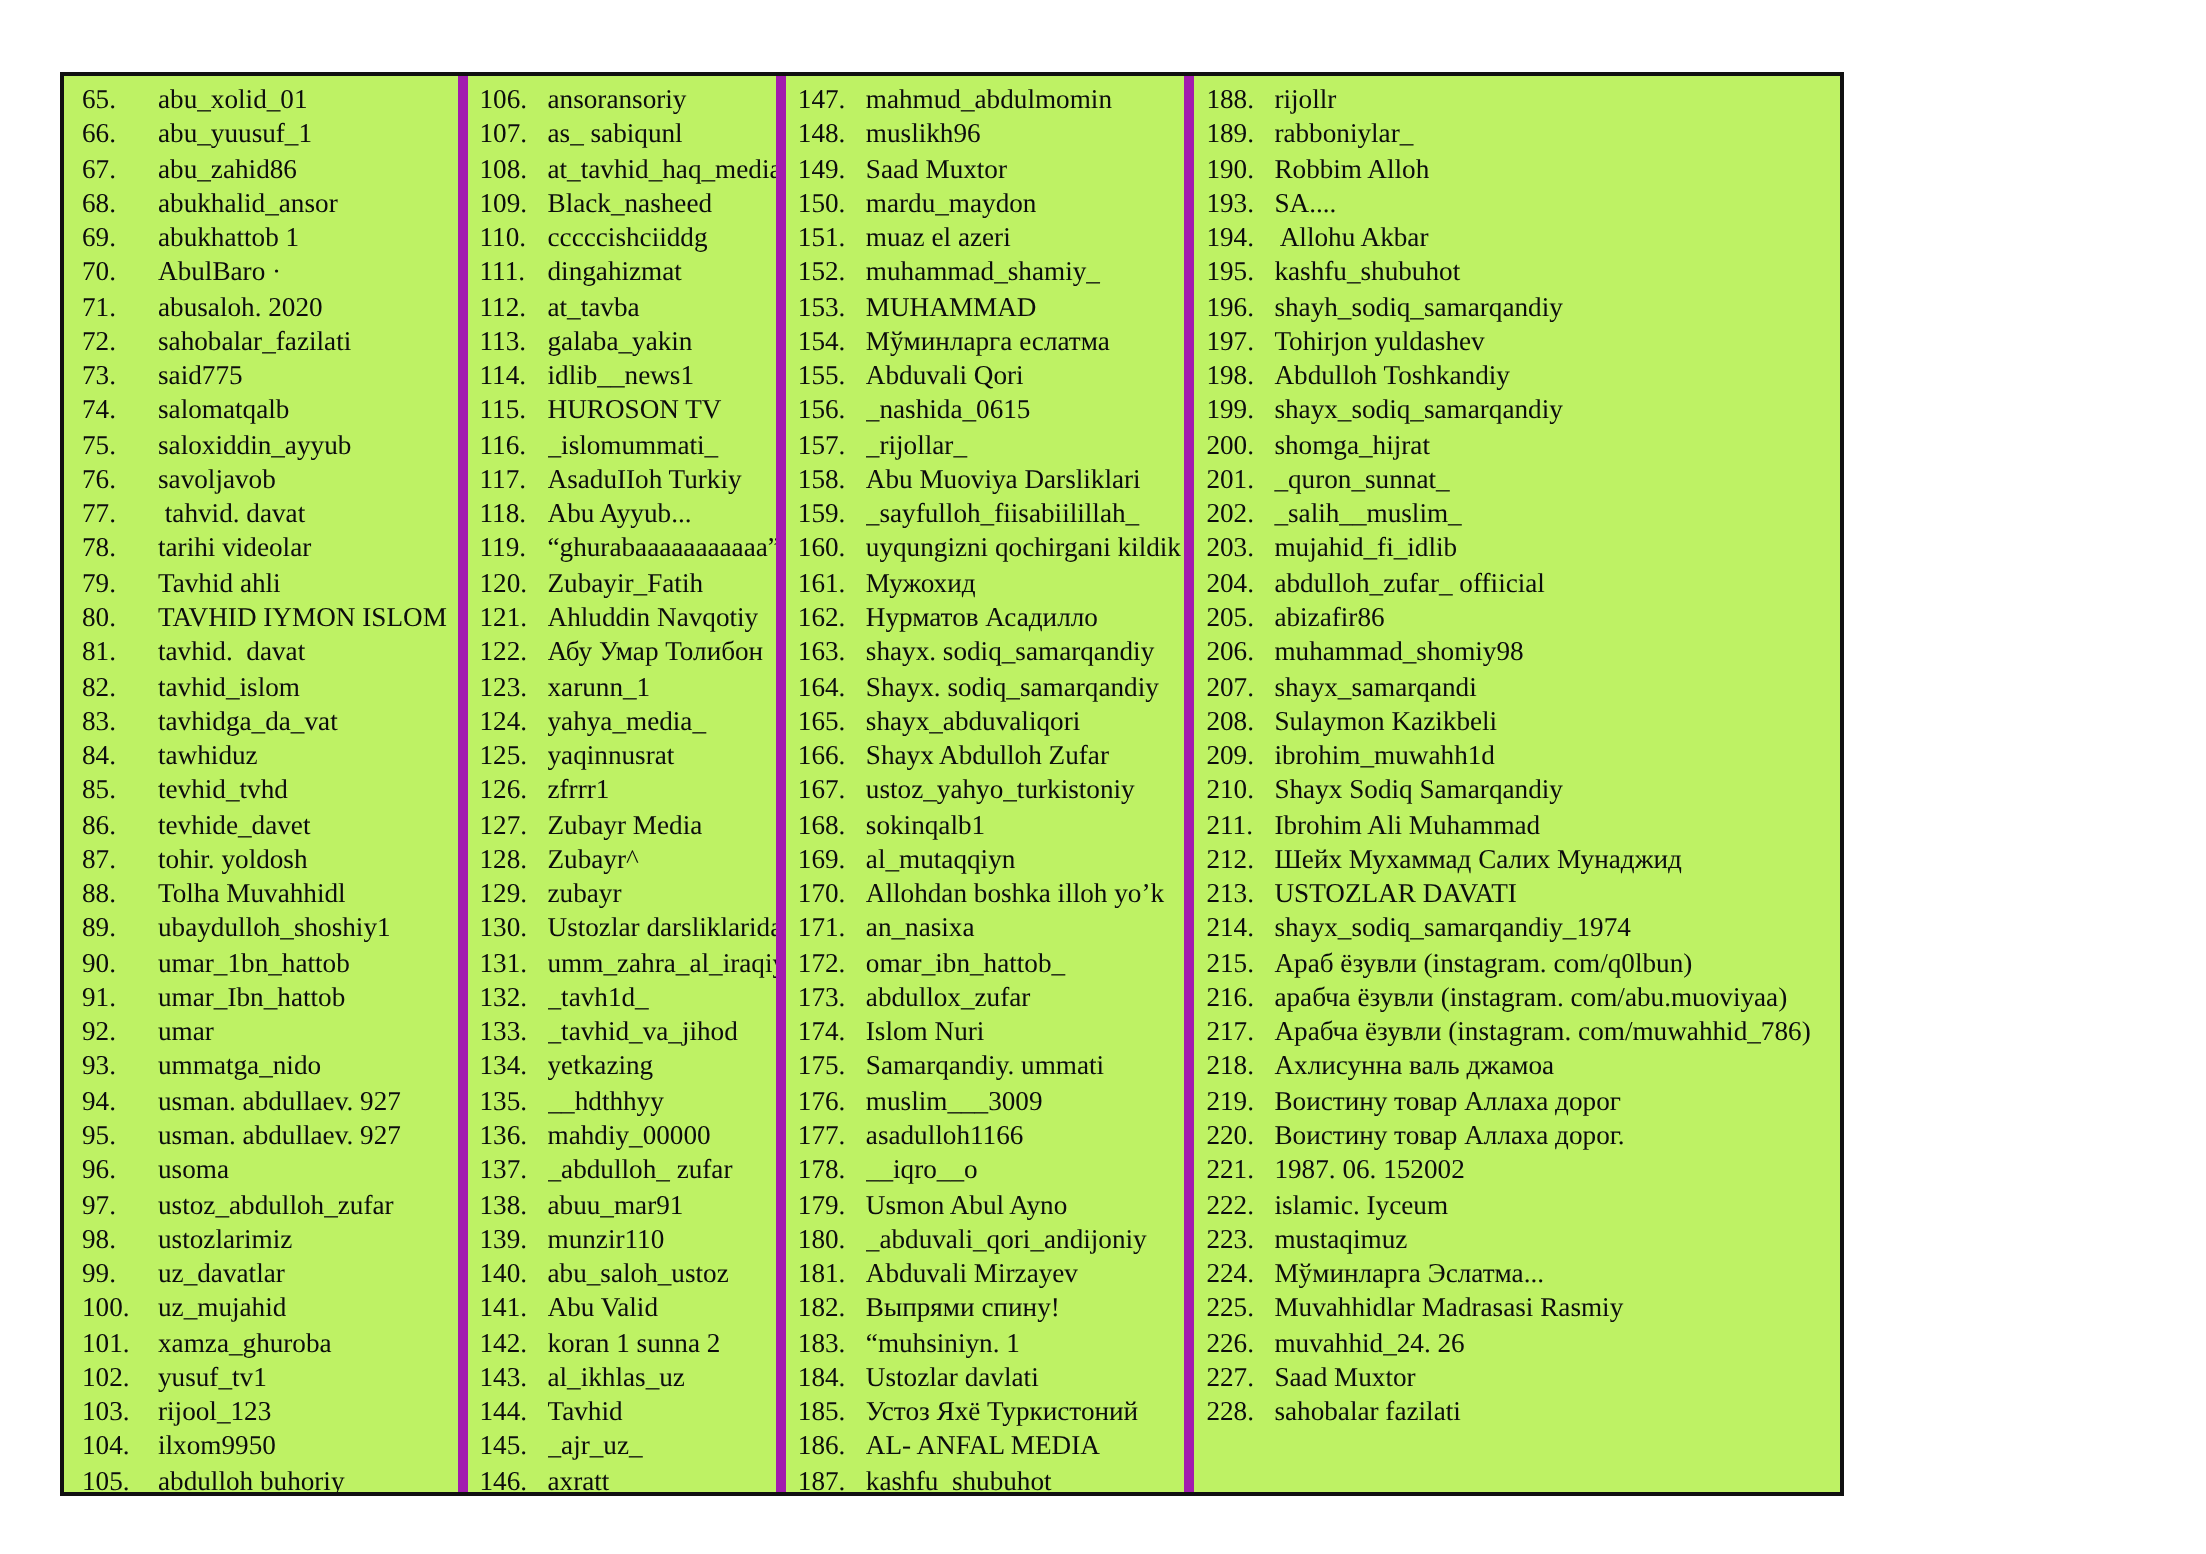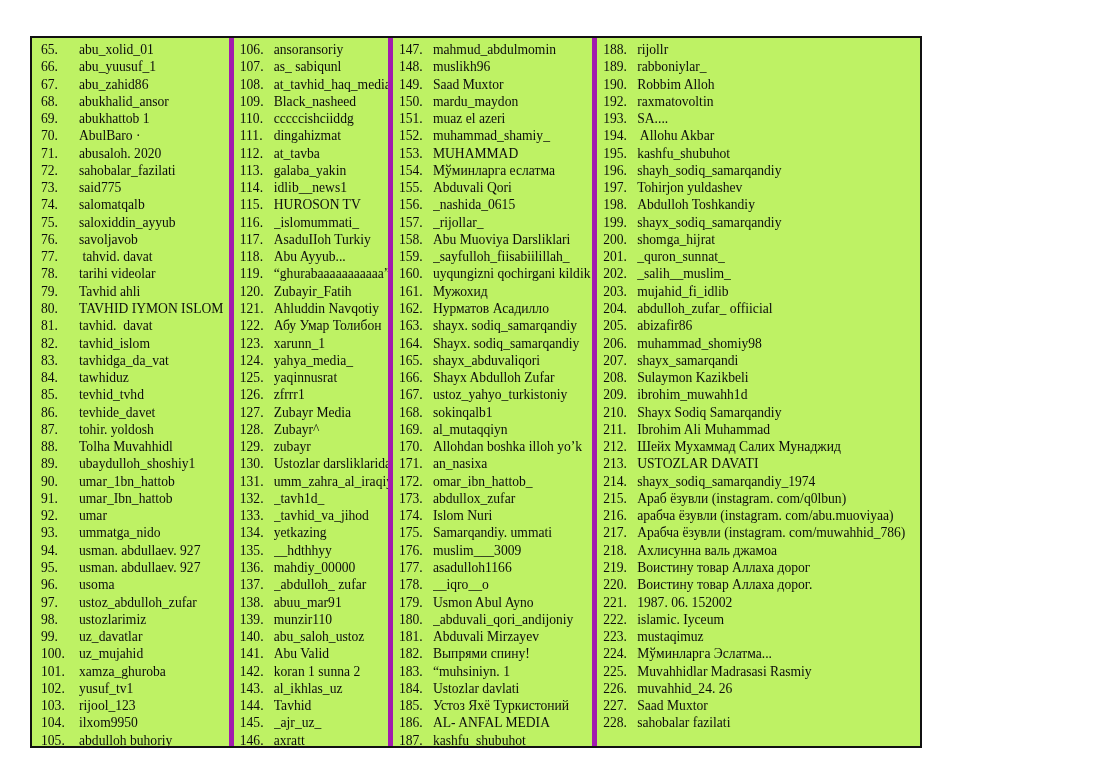--- a/index.html
+++ b/index.html
@@ -192,21 +192,20 @@
         <div class="row"><span class="num">183.</span><span class="name">“muhsiniyn. 1</span></div>
         <div class="row"><span class="num">184.</span><span class="name">Ustozlar davlati</span></div>
         <div class="row"><span class="num">185.</span><span class="name">Устоз Яхё Туркистоний</span></div>
         <div class="row"><span class="num">186.</span><span class="name">AL- ANFAL MEDIA</span></div>
         <div class="row"><span class="num">187.</span><span class="name">kashfu_shubuhot</span></div>
       </div>
     <div class="col col-4">
         <div class="row"><span class="num">188.</span><span class="name">rijollr</span></div>
         <div class="row"><span class="num">189.</span><span class="name">rabboniylar_</span></div>
         <div class="row"><span class="num">190.</span><span class="name">Robbim Alloh</span></div>
-        <div class="row"><span class="num">192.</span><span class="name">raxmatovoltin</span></div>
         <div class="row"><span class="num">193.</span><span class="name">SA....</span></div>
         <div class="row"><span class="num">194.</span><span class="name"> Allohu Akbar</span></div>
         <div class="row"><span class="num">195.</span><span class="name">kashfu_shubuhot</span></div>
         <div class="row"><span class="num">196.</span><span class="name">shayh_sodiq_samarqandiy</span></div>
         <div class="row"><span class="num">197.</span><span class="name">Tohirjon yuldashev</span></div>
         <div class="row"><span class="num">198.</span><span class="name">Abdulloh Toshkandiy</span></div>
         <div class="row"><span class="num">199.</span><span class="name">shayx_sodiq_samarqandiy</span></div>
         <div class="row"><span class="num">200.</span><span class="name">shomga_hijrat</span></div>
         <div class="row"><span class="num">201.</span><span class="name">_quron_sunnat_</span></div>
         <div class="row"><span class="num">202.</span><span class="name">_salih__muslim_</span></div>

